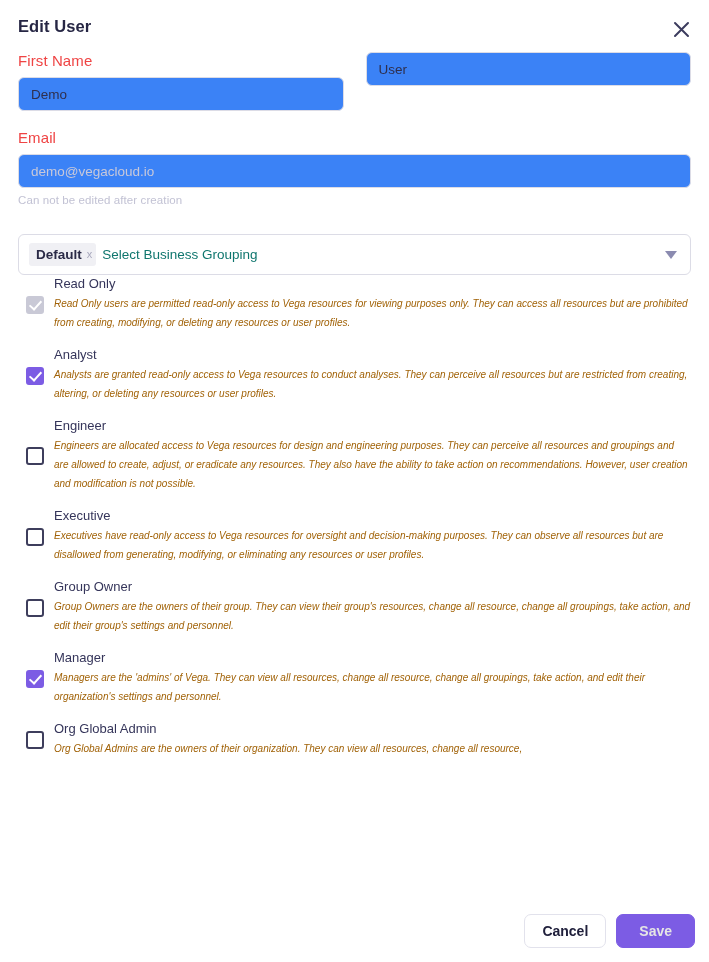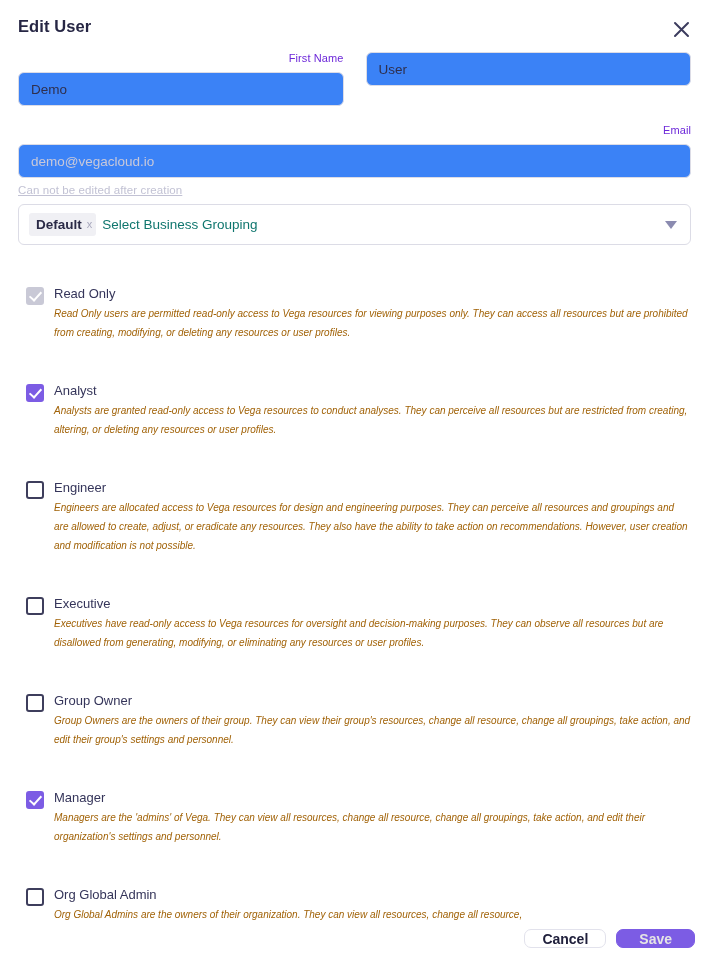--- a/index.html
+++ b/index.html
@@ -44,25 +44,24 @@
     padding: 0 18px;
   }
 
   .row-2 {
     display: flex;
     gap: 22px;
   }
   .field { flex: 1 1 0; min-width: 0; }
   .field-label {
     display: block;
-    font-size: 11px;
-    color: #6d28d9;
+    font-size: 15px;
+    color: #ef4444;
     margin-bottom: 8px;
     letter-spacing: .1px;
-    text-align: right;
   }
   .text-input {
     display: block;
     width: 100%;
     height: 34px;
     border: 1px solid #dcdce6;
     border-radius: 6px;
     padding: 0 12px;
     font-size: 13.5px;
     font-family: "Liberation Sans", sans-serif;
@@ -71,26 +70,25 @@
     outline: none;
   }
   .text-input::placeholder { color: #c8c8da; }
 
   .field-block { margin-top: 18px; }
   .helper-text {
     font-size: 11.5px;
     color: #c2c2d4;
     margin-top: 6px;
     letter-spacing: .1px;
-    text-decoration: underline;
   }
 
   
   .multiselect {
-    margin-top: 8px;
+    margin-top: 28px;
     position: relative;
     min-height: 41px;
     border: 1px solid #dcdce6;
     border-radius: 6px;
     background: #ffffff;
     display: flex;
     align-items: center;
     padding: 0 34px 0 10px;
     gap: 0;
   }
@@ -134,23 +132,22 @@
   
   .section-title {
     font-size: 13.5px;
     color: #3b3b5c;
     margin: 22px 0 13px 0;
     letter-spacing: .1px;
   }
   .role-list { }
   .role-item {
     display: flex;
-    align-items: flex-start;
+    align-items: center;
     margin-bottom: 14px;
-    margin-top: 40px;
   }
   .cb {
     flex: 0 0 auto;
     width: 18px; height: 18px;
     border-radius: 3px;
     margin: 2px 10px 0 8px;
     position: relative;
     cursor: pointer;
     background: #ffffff;
     border: 2px solid #3e3e5c;
@@ -195,21 +192,21 @@
     display: flex;
     align-items: center;
     gap: 10px;
   }
   .btn {
     font-family: "Liberation Sans", sans-serif;
     font-size: 14px;
     font-weight: bold;
     border-radius: 7px;
     cursor: pointer;
-    height: 19px;
+    height: 34px;
     padding: 0 17px;
     line-height: 1;
     margin-top: 36px;
   }
   .btn-cancel {
     background: #ffffff;
     border: 1px solid #e2e2ec;
     color: #20203c;
   }
   .btn-save {

